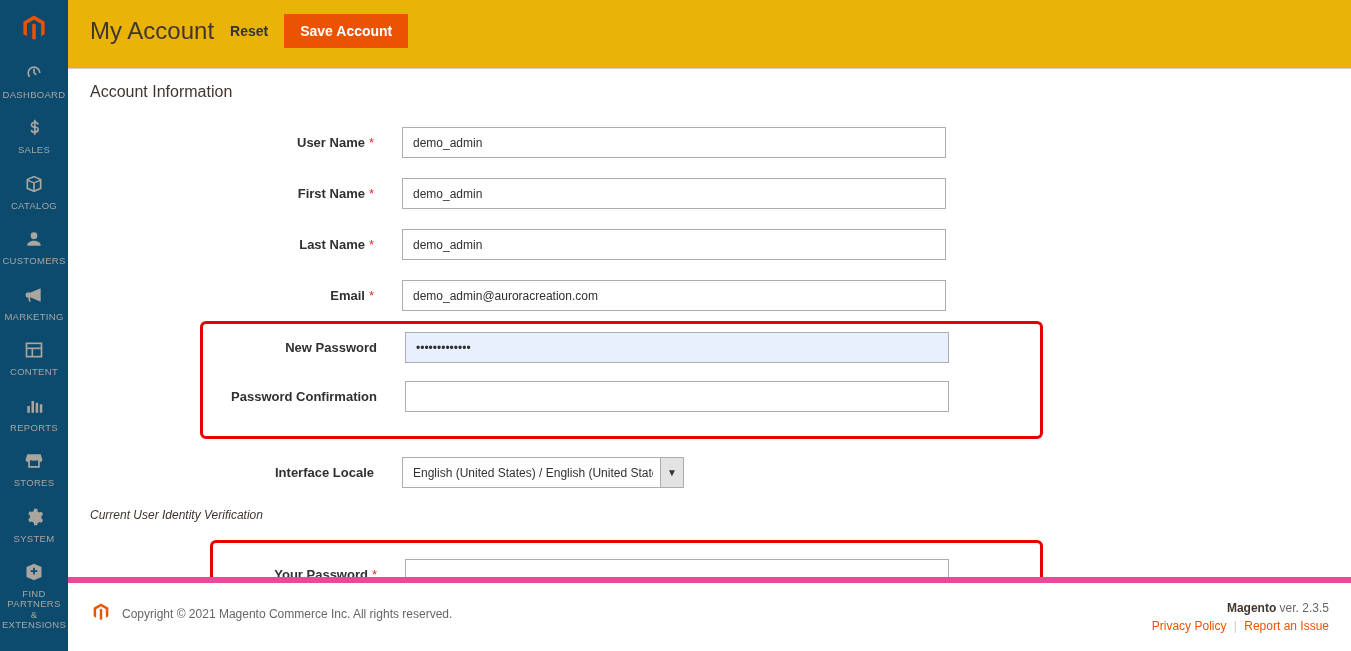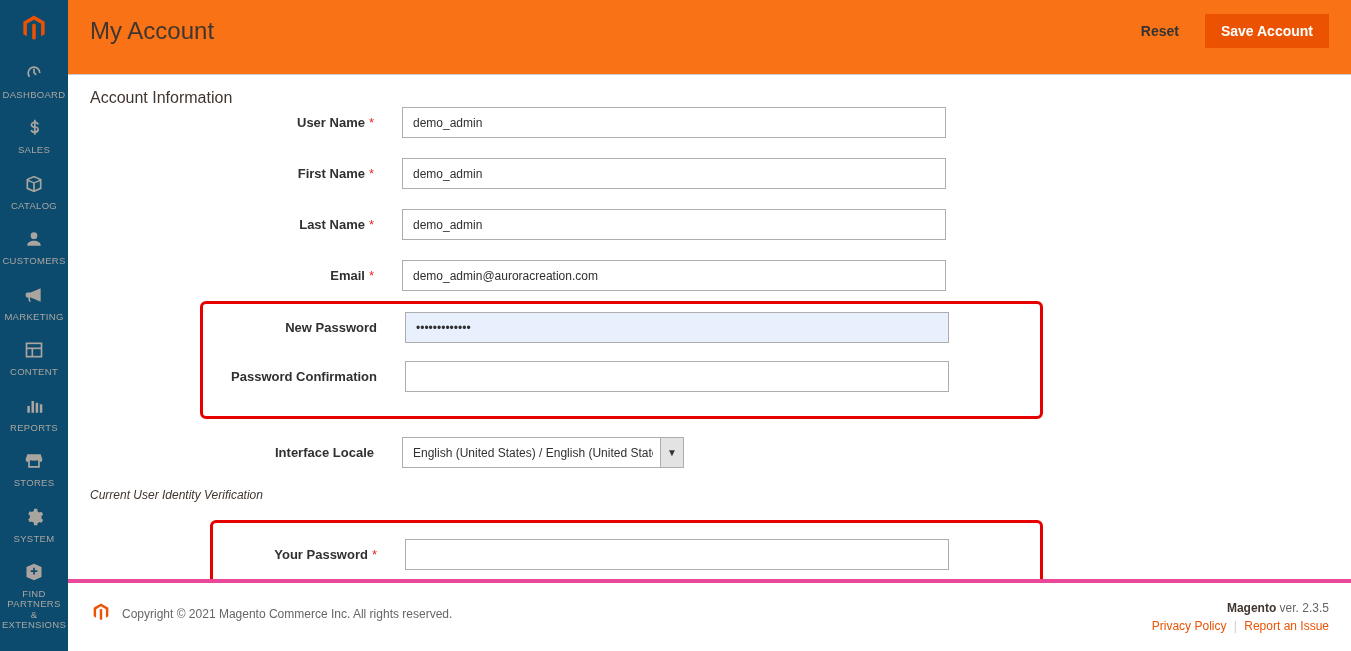--- a/index.html
+++ b/index.html
@@ -7,49 +7,49 @@
 
   .sidebar { position: fixed; left: 0; top: 0; width: 68px; height: 651px; background: #0c4a6e; color: #aaa69f; text-align: center; }
   .sidebar-logo { height: 55px; display: flex; align-items: center; justify-content: center; }
   .sidebar-logo svg { width: 32px; height: 32px; }
   .sidebar-item { padding: 8px 0 10px 0; cursor: pointer; font-size: 9.5px; text-transform: uppercase; letter-spacing: 0.3px; color: #aaa69f; }
   .sidebar-icon { display: block; margin: 0 auto 2px auto; font-size: 20px; color: #aaa69f; }
   .sidebar-text { display: block; line-height: 1.1; }
 
   .main { margin-left: 68px; }
 
-  .header { display: flex; align-items: center; justify-content: space-between; padding: 14px 22px 26px 22px; border-bottom: 1px solid #ccc; background: #f97316; }
+  .header { display: flex; align-items: center; padding: 14px 22px 20px 22px; border-bottom: 1px solid #ccc; background: #eab308; }
   .page-title { font-size: 24px; font-weight: 400; color: #41362f; }
-  .header-actions { display: flex; gap: 10px; }
+  .header-actions { display: flex; }
   .btn { display: inline-block; padding: 9px 16px; font-size: 14px; font-weight: 600; border: none; cursor: pointer; }
   .btn-reset { background: transparent; color: #333; }
   .btn-primary { background: #eb5202; color: #fff; }
 
   .content { padding: 14px 22px 30px 22px; }
-  .section-title { font-size: 16px; color: #41362f; font-weight: 400; }
+  .section-title { font-size: 16px; color: #41362f; font-weight: 400; margin-bottom: 26px; }
 
   .form-row { display: flex; align-items: center; margin-bottom: 20px; }
   .form-label { width: 312px; text-align: right; padding-right: 28px; font-size: 13px; font-weight: 600; color: #303030; }
   .req-star { color: #e02b27; font-weight: 400; margin-left: 4px; }
   .form-control { width: 544px; height: 31px; padding: 5px 10px; font-size: 12px; border: 1px solid #adadad; color: #303030; background: #fff; }
   .form-control.highlighted { background: #e8f0fe; }
   .select-wrap { position: relative; display: inline-block; width: 282px; }
   .form-select { width: 100%; height: 31px; padding: 5px 30px 5px 10px; font-size: 12px; border: 1px solid #adadad; background: #fff; appearance: none; color: #303030; }
   .select-arrow { position: absolute; right: 0; top: 0; width: 24px; height: 31px; background: #e3e3e3; border: 1px solid #adadad; border-left: 1px solid #adadad; display: flex; align-items: center; justify-content: center; font-size: 10px; color: #333; pointer-events: none; }
 
   .red-box { border: 3px solid #e60000; border-radius: 6px; padding-top: 8px; padding-bottom: 16px; margin-bottom: 18px; margin-top:-10px; }
   .red-box .form-row { margin-bottom: 18px; }
   .red-box .form-row:last-child { margin-bottom: 8px; }
 
   .verify-section-title { font-size: 12px; color: #41362f; font-weight: 400; margin-bottom: 18px; font-style: italic; }
   .verify-box { border: 3px solid #e60000; border-radius: 6px; padding: 16px 0 8px 0; margin-left: 120px; margin-right: 286px; }
   .verify-box .form-row { margin-bottom: 10px; }
   .verify-box .form-label { width: 192px; }
 
-  .footer { margin-left: 68px; border-top: 4px solid #ec4899; padding: 18px 22px; display: flex; justify-content: space-between; align-items: flex-start; font-size: 12px; background: #fff; position: absolute; bottom: 0; left: 0; right: 0; }
+  .footer { margin-left: 68px; border-top: 6px solid #ec4899; padding: 18px 22px; display: flex; justify-content: space-between; align-items: flex-start; font-size: 12px; background: #fff; position: absolute; bottom: 0; left: 0; right: 0; }
   .footer-left { display: flex; align-items: center; gap: 10px; color: #666; }
   .footer-logo svg { width: 22px; height: 22px; }
   .footer-right { text-align: right; color: #666; }
   .footer-right .ver { display: block; margin-bottom: 4px; }
   .footer-right .ver b { font-weight: 700; color: #41362f; }
   .footer-right a { color: #eb5202; text-decoration: none; }
   .footer-sep { color: #ccc; margin: 0 4px; }
 </style>
 </head>
 <body>

